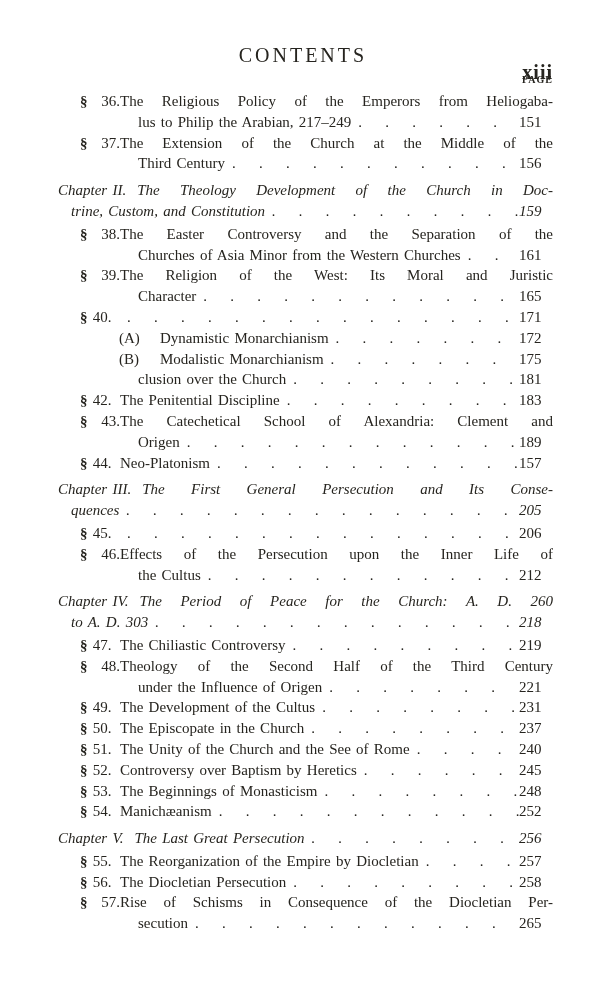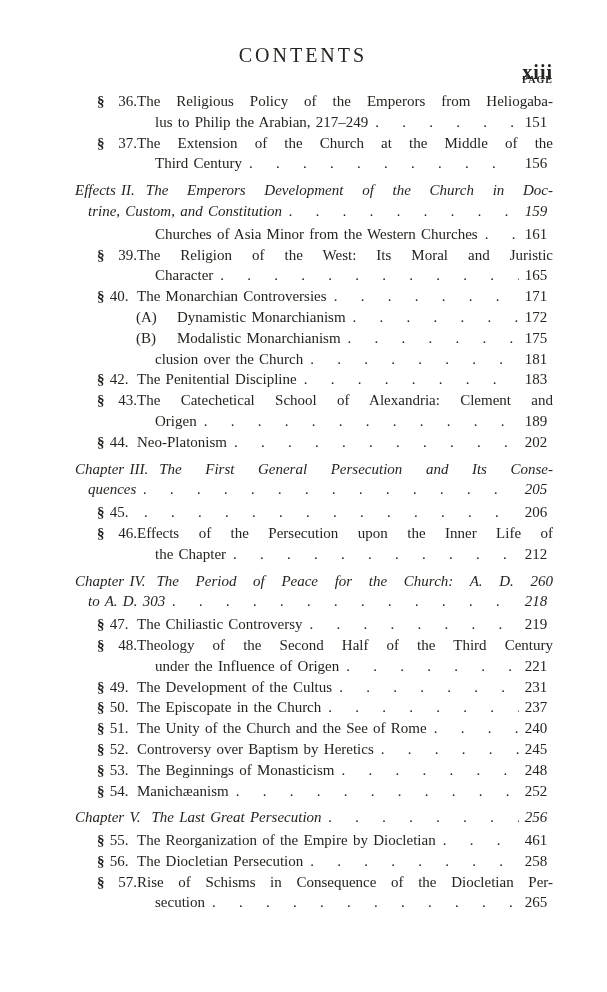--- a/index.html
+++ b/index.html
@@ -28,21 +28,21 @@
   }
   .folio {
     position:absolute; right:0; top:17px;
     font-weight:bold; font-size:20px; letter-spacing:1px;
   }
   .col-label {
     text-align:right;
     font-size:10px; font-weight:bold; letter-spacing:1px;
     margin-top:6px; height:13px;
   }
-  .entries { margin-top:4px;margin-left:17px; }
+  .entries { margin-top:4px; }
   .entry { }
   .line {
     line-height:20.8px;
     min-height:20.8px;
   }
   
   .line.fill {
     display:block;
     text-align:justify;
     text-align-last:justify;
@@ -56,21 +56,21 @@
   .line.last .txt { white-space:nowrap; flex:none; }
   .dots {
     flex:1 1 auto;
     min-width:0;
     overflow:hidden;
     white-space:nowrap;
     letter-spacing:9px;
     padding-left:7px;
     padding-right:4px;
   }
-  .pg { flex:none; width:34px; text-align:center; white-space:nowrap; }
+  .pg { flex:none; width:34px; text-align:left; white-space:nowrap; }
 
   
   .section .line.first { padding-left:22px; }
   .section .label { display:inline-block; width:40px; flex:none; }
   .section .line.cont { padding-left:80px; }
 
   .sub .line.first { padding-left:61px; }
   .sub .label { display:inline-block; width:41px; flex:none; }
 
   .chapter { font-style:italic; margin-top:6px; margin-bottom:2px; }
@@ -101,46 +101,46 @@
         </div>
         <div class="entry section">
           <div class="line first fill"><span class="label"><span class="para-mark">§</span> 37.</span><span class="txt">The Extension of the Church at the Middle of the</span></div>
           <div class="line cont last">
             <span class="txt">Third Century</span>
             <span class="dots">. . . . . . . . . . . . . . . . . . . . . . . . . . . . . . . . . . . . . . . .</span>
             <span class="pg">156</span>
           </div>
         </div>
         <div class="entry chapter">
-          <div class="line first fill"><span class="label">Effects II.</span><span class="txt">The Emperors Development of the Church in Doc-</span></div>
+          <div class="line first fill"><span class="label">Chapter II.</span><span class="txt">The Theology Development of the Church in Doc-</span></div>
           <div class="line cont last">
             <span class="txt">trine, Custom, and Constitution</span>
             <span class="dots">. . . . . . . . . . . . . . . . . . . . . . . . . . . . . . . . . . . . . . . .</span>
             <span class="pg">159</span>
           </div>
         </div>
         <div class="entry section">
+          <div class="line first fill"><span class="label"><span class="para-mark">§</span> 38.</span><span class="txt">The Easter Controversy and the Separation of the</span></div>
           <div class="line cont last">
             <span class="txt">Churches of Asia Minor from the Western Churches</span>
             <span class="dots">. . . . . . . . . . . . . . . . . . . . . . . . . . . . . . . . . . . . . . . .</span>
             <span class="pg">161</span>
           </div>
         </div>
         <div class="entry section">
           <div class="line first fill"><span class="label"><span class="para-mark">§</span> 39.</span><span class="txt">The Religion of the West: Its Moral and Juristic</span></div>
           <div class="line cont last">
             <span class="txt">Character</span>
             <span class="dots">. . . . . . . . . . . . . . . . . . . . . . . . . . . . . . . . . . . . . . . .</span>
             <span class="pg">165</span>
           </div>
         </div>
         <div class="entry section">
           <div class="line first last">
             <span class="label"><span class="para-mark">§</span> 40.</span>
-            <span class="txt">The Monarchian Controversies</span>
             <span class="dots">. . . . . . . . . . . . . . . . . . . . . . . . . . . . . . . . . . . . . . . .</span>
             <span class="pg">171</span>
           </div>
         </div>
         <div class="entry sub">
           <div class="line first last">
             <span class="label">(A)</span>
             <span class="txt">Dynamistic Monarchianism</span>
             <span class="dots">. . . . . . . . . . . . . . . . . . . . . . . . . . . . . . . . . . . . . . . .</span>
             <span class="pg">172</span>
@@ -175,42 +175,42 @@
             <span class="txt">Origen</span>
             <span class="dots">. . . . . . . . . . . . . . . . . . . . . . . . . . . . . . . . . . . . . . . .</span>
             <span class="pg">189</span>
           </div>
         </div>
         <div class="entry section">
           <div class="line first last">
             <span class="label"><span class="para-mark">§</span> 44.</span>
             <span class="txt">Neo-Platonism</span>
             <span class="dots">. . . . . . . . . . . . . . . . . . . . . . . . . . . . . . . . . . . . . . . .</span>
-            <span class="pg">202</span>
+            <span class="pg">157</span>
           </div>
         </div>
         <div class="entry chapter">
           <div class="line first fill"><span class="label">Chapter III.</span><span class="txt">The First General Persecution and Its Conse-</span></div>
           <div class="line cont last">
             <span class="txt">quences</span>
             <span class="dots">. . . . . . . . . . . . . . . . . . . . . . . . . . . . . . . . . . . . . . . .</span>
             <span class="pg">205</span>
           </div>
         </div>
         <div class="entry section">
           <div class="line first last">
             <span class="label"><span class="para-mark">§</span> 45.</span>
             <span class="dots">. . . . . . . . . . . . . . . . . . . . . . . . . . . . . . . . . . . . . . . .</span>
             <span class="pg">206</span>
           </div>
         </div>
         <div class="entry section">
           <div class="line first fill"><span class="label"><span class="para-mark">§</span> 46.</span><span class="txt">Effects of the Persecution upon the Inner Life of</span></div>
           <div class="line cont last">
-            <span class="txt">the Chapter</span>
+            <span class="txt">the Cultus</span>
             <span class="dots">. . . . . . . . . . . . . . . . . . . . . . . . . . . . . . . . . . . . . . . .</span>
             <span class="pg">212</span>
           </div>
         </div>
         <div class="entry chapter">
           <div class="line first fill"><span class="label">Chapter IV.</span><span class="txt">The Period of Peace for the Church:  A. D. 260</span></div>
           <div class="line cont last">
             <span class="txt">to A. D. 303</span>
             <span class="dots">. . . . . . . . . . . . . . . . . . . . . . . . . . . . . . . . . . . . . . . .</span>
             <span class="pg">218</span>
@@ -286,21 +286,21 @@
             <span class="txt">The Last Great Persecution</span>
             <span class="dots">. . . . . . . . . . . . . . . . . . . . . . . . . . . . . . . . . . . . . . . .</span>
             <span class="pg">256</span>
           </div>
         </div>
         <div class="entry section">
           <div class="line first last">
             <span class="label"><span class="para-mark">§</span> 55.</span>
             <span class="txt">The Reorganization of the Empire by Diocletian</span>
             <span class="dots">. . . . . . . . . . . . . . . . . . . . . . . . . . . . . . . . . . . . . . . .</span>
-            <span class="pg">461</span>
+            <span class="pg">257</span>
           </div>
         </div>
         <div class="entry section">
           <div class="line first last">
             <span class="label"><span class="para-mark">§</span> 56.</span>
             <span class="txt">The Diocletian Persecution</span>
             <span class="dots">. . . . . . . . . . . . . . . . . . . . . . . . . . . . . . . . . . . . . . . .</span>
             <span class="pg">258</span>
           </div>
         </div>

